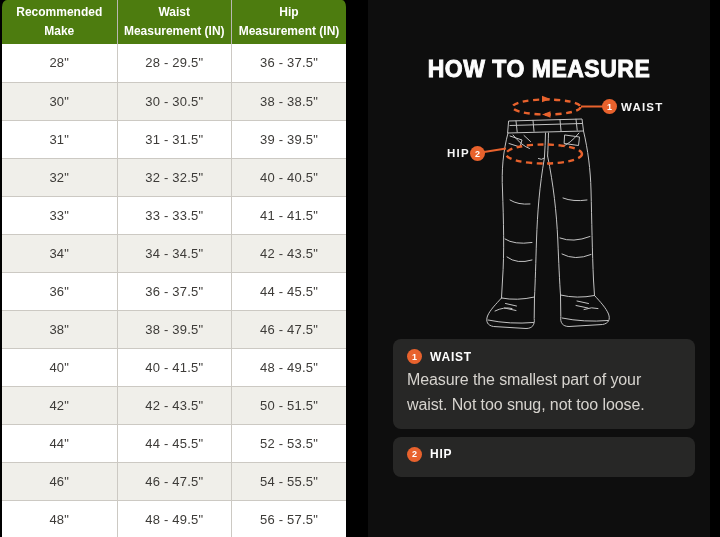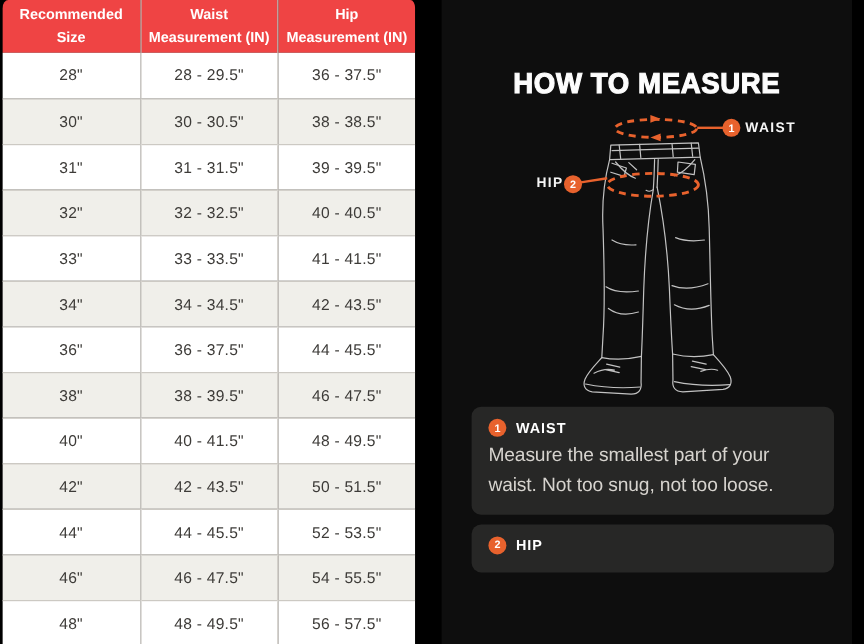--- a/index.html
+++ b/index.html
@@ -21,21 +21,21 @@
     border-right: 3px solid #000;
     border-radius: 7px 7px 0 0;
     overflow: hidden;
   }
   table.size-table {
     width: 100%;
     border-collapse: collapse;
     table-layout: fixed;
   }
   .size-table thead th {
-    background: #ef4444;
+    background: #4d7c0f;
     color: #fff;
     font-size: 12px;
     font-weight: bold;
     height: 44px;
     text-align: center;
     vertical-align: middle;
     line-height: 1.55;
     border-right: 1px solid #b9b7b2;
     margin-left: 30px;
   }
@@ -146,21 +146,21 @@
   <table class="size-table">
     <colgroup>
         <col style="width:115px">
         <col style="width:114.5px">
         <col style="width:114.5px">
       </colgroup>
     <thead>
       <tr>
         <th>
           <span>Recommended</span><br>
-          <span>Size</span>
+          <span>Make</span>
         </th>
         <th>
           <span>Waist</span><br>
           <span>Measurement (IN)</span>
         </th>
         <th>
           <span>Hip</span><br>
           <span>Measurement (IN)</span>
         </th>
       </tr>

